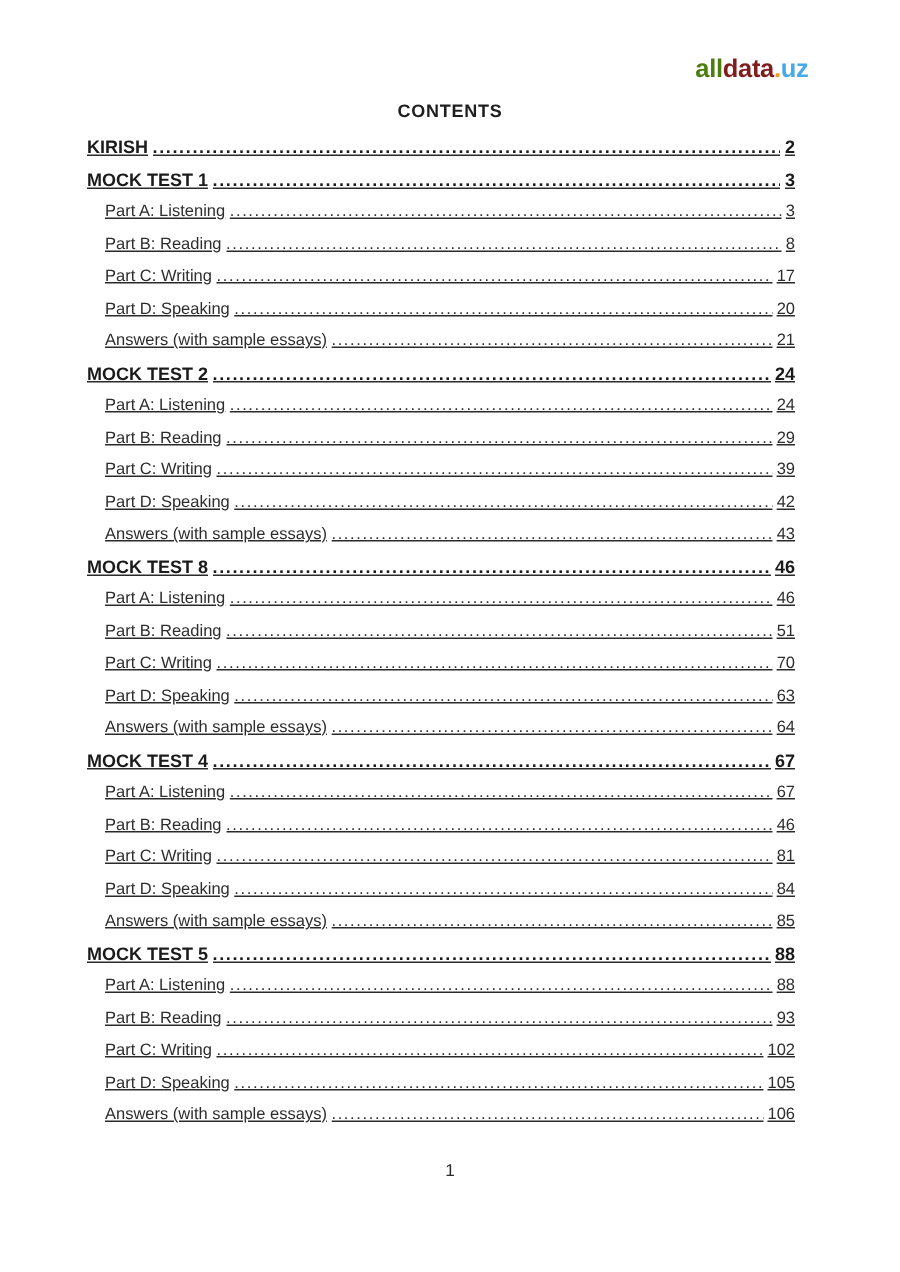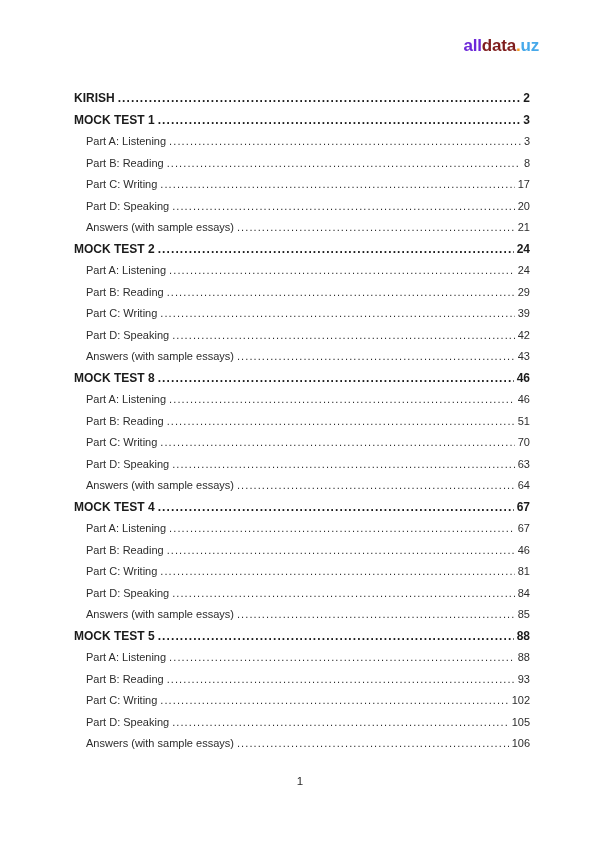--- a/index.html
+++ b/index.html
@@ -37,22 +37,23 @@
     text-align: center;
     font-size: 12px;
     font-weight: bold;
     letter-spacing: 0.5px;
     color: #1e1e1e;
   }
   
   .toc {
     position: absolute;
     top: 88px;
-    left: 74px;
+    left: 58px;
     right: 70px;
+    text-decoration: underline;
   }
   .toc-row {
     display: flex;
     align-items: baseline;
     height: 21.5px;
     line-height: 21.5px;
     font-size: 11px;
     color: #2d2d2d;
     white-space: nowrap;
   }
@@ -89,22 +90,23 @@
     text-align: center;
     font-size: 11.5px;
     color: #2a2a2a;
   }
 </style>
 </head>
 <body>
 
 <div class="page">
 
-  <div class="logo"><span style="color: #6d28d9;">all</span><span style="color: #7f1d1d;">data</span><span style="color: rgb(245, 155, 34);">.</span><span style="color: rgb(71, 169, 234);">uz</span></div>
-
+  <div class="logo"><span style="color: #4d7c0f;">all</span><span style="color: #7f1d1d;">data</span><span style="color: rgb(245, 155, 34);">.</span><span style="color: rgb(71, 169, 234);">uz</span></div>
+
+  <h1 class="title">CONTENTS</h1>
 
   <div class="toc">
       <div class="toc-row section">
     <span class="toc-label">KIRISH</span>
     <span class="toc-leader"></span>
     <span class="toc-page">2</span>
   </div>
       <div class="toc-row section">
     <span class="toc-label">MOCK TEST 1</span>
     <span class="toc-leader"></span>

